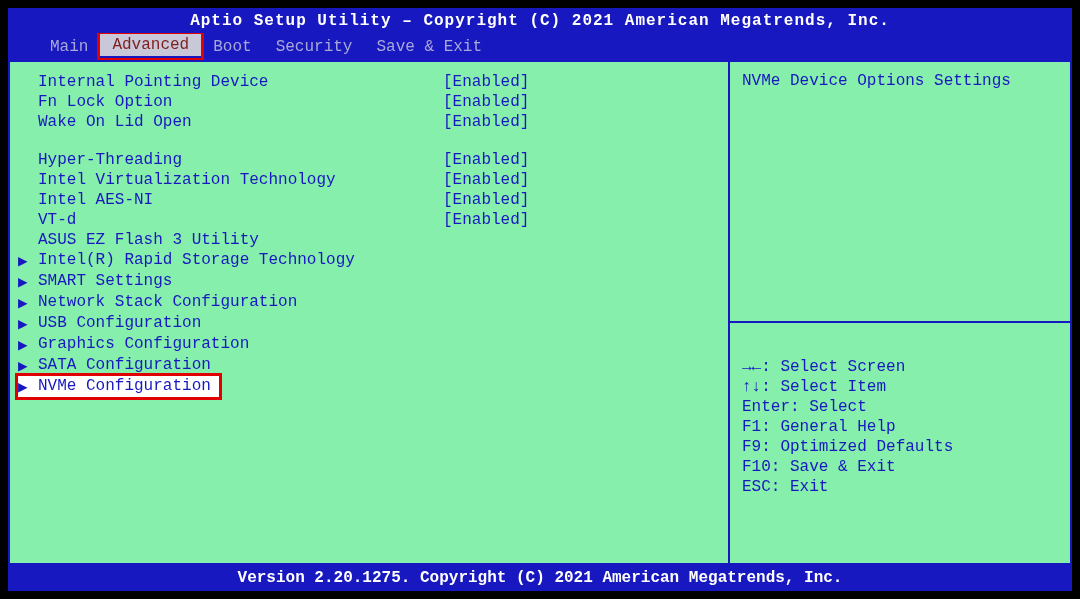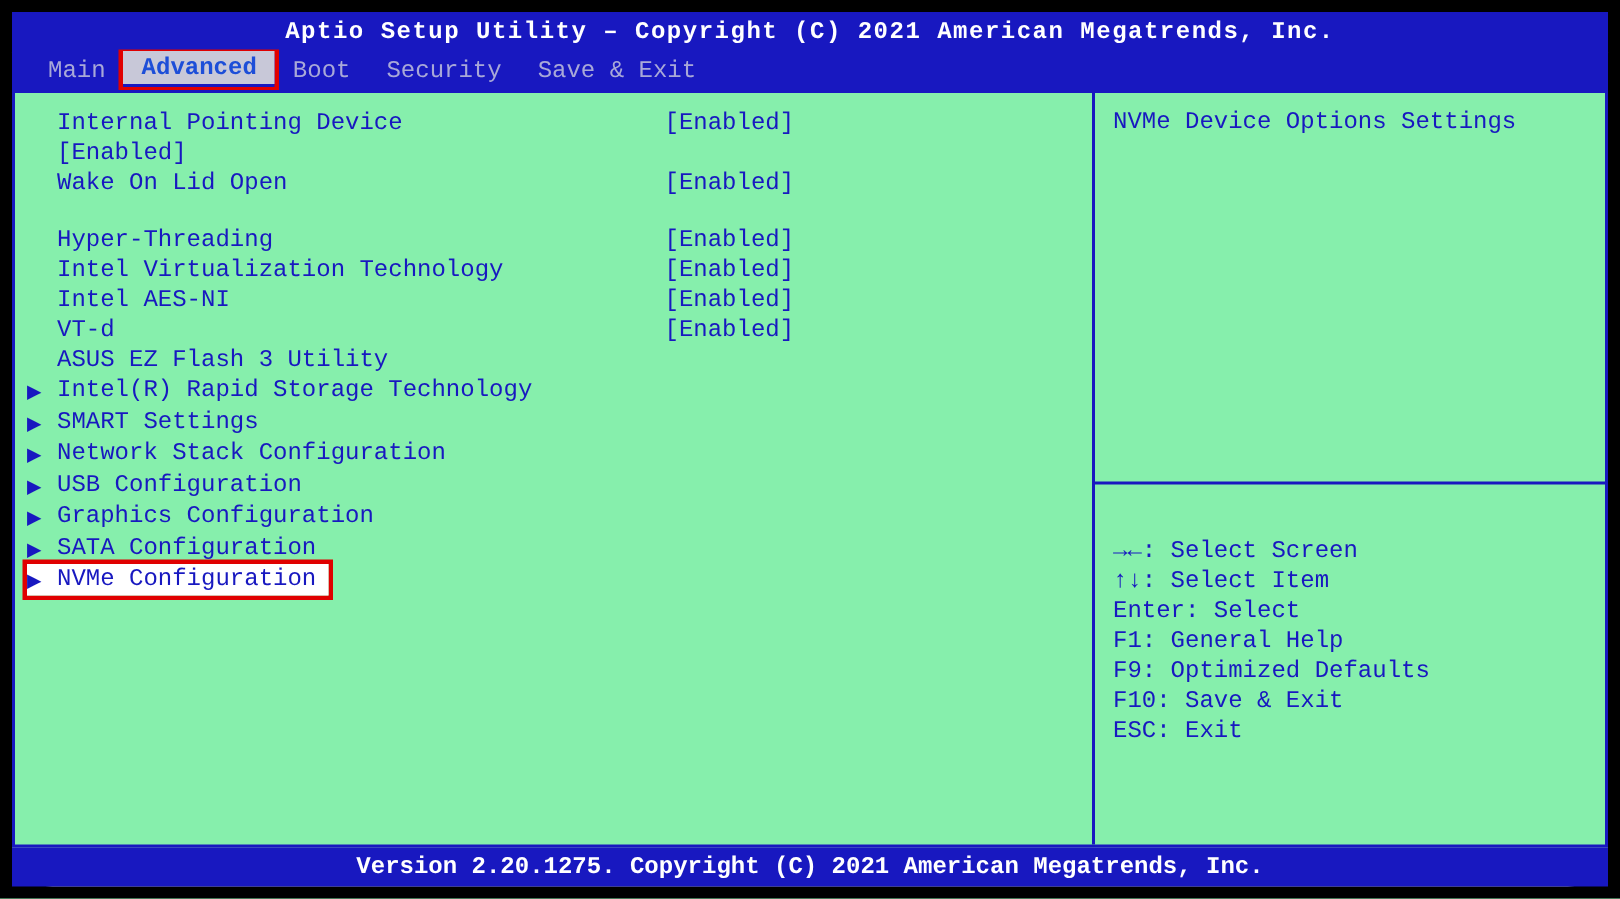--- a/index.html
+++ b/index.html
@@ -26,30 +26,29 @@
       padding: 4px 0;
       text-align: center;
       font-weight: bold;
       letter-spacing: 1px;
     }
     .tab-bar {
       background: #1818c0;
       color: #a8a8d8;
       display: flex;
       gap: 0;
-      padding: 2px 12px;
+      padding: 2px 30px;
     }
     .tab {
       padding: 2px 12px;
       cursor: pointer;
     }
     .tab.active {
       background: #c8c8d8;
-      color: #1d4ed8;
-      font-weight: bold;
+      color: #7f1d1d;
     }
     .main-area {
       flex: 1;
       display: flex;
       border: 2px solid #1818c0;
       background: #86efac;
       color: #1818c0;
     }
     .left-panel {
       flex: 1;
@@ -135,20 +134,21 @@
   <div class="main-area">
     <div class="left-panel">
       
       <div class="setting-row">
         <span class="setting-arrow"></span>
         <span class="setting-label">Internal Pointing Device</span>
         <span class="setting-value">[Enabled]</span>
       </div>
       <div class="setting-row">
         <span class="setting-arrow"></span>
+        <span class="setting-label">Fn Lock Option</span>
         <span class="setting-value">[Enabled]</span>
       </div>
       <div class="setting-row">
         <span class="setting-arrow"></span>
         <span class="setting-label">Wake On Lid Open</span>
         <span class="setting-value">[Enabled]</span>
       </div>
 
       <div class="setting-row spacer"></div>
 

